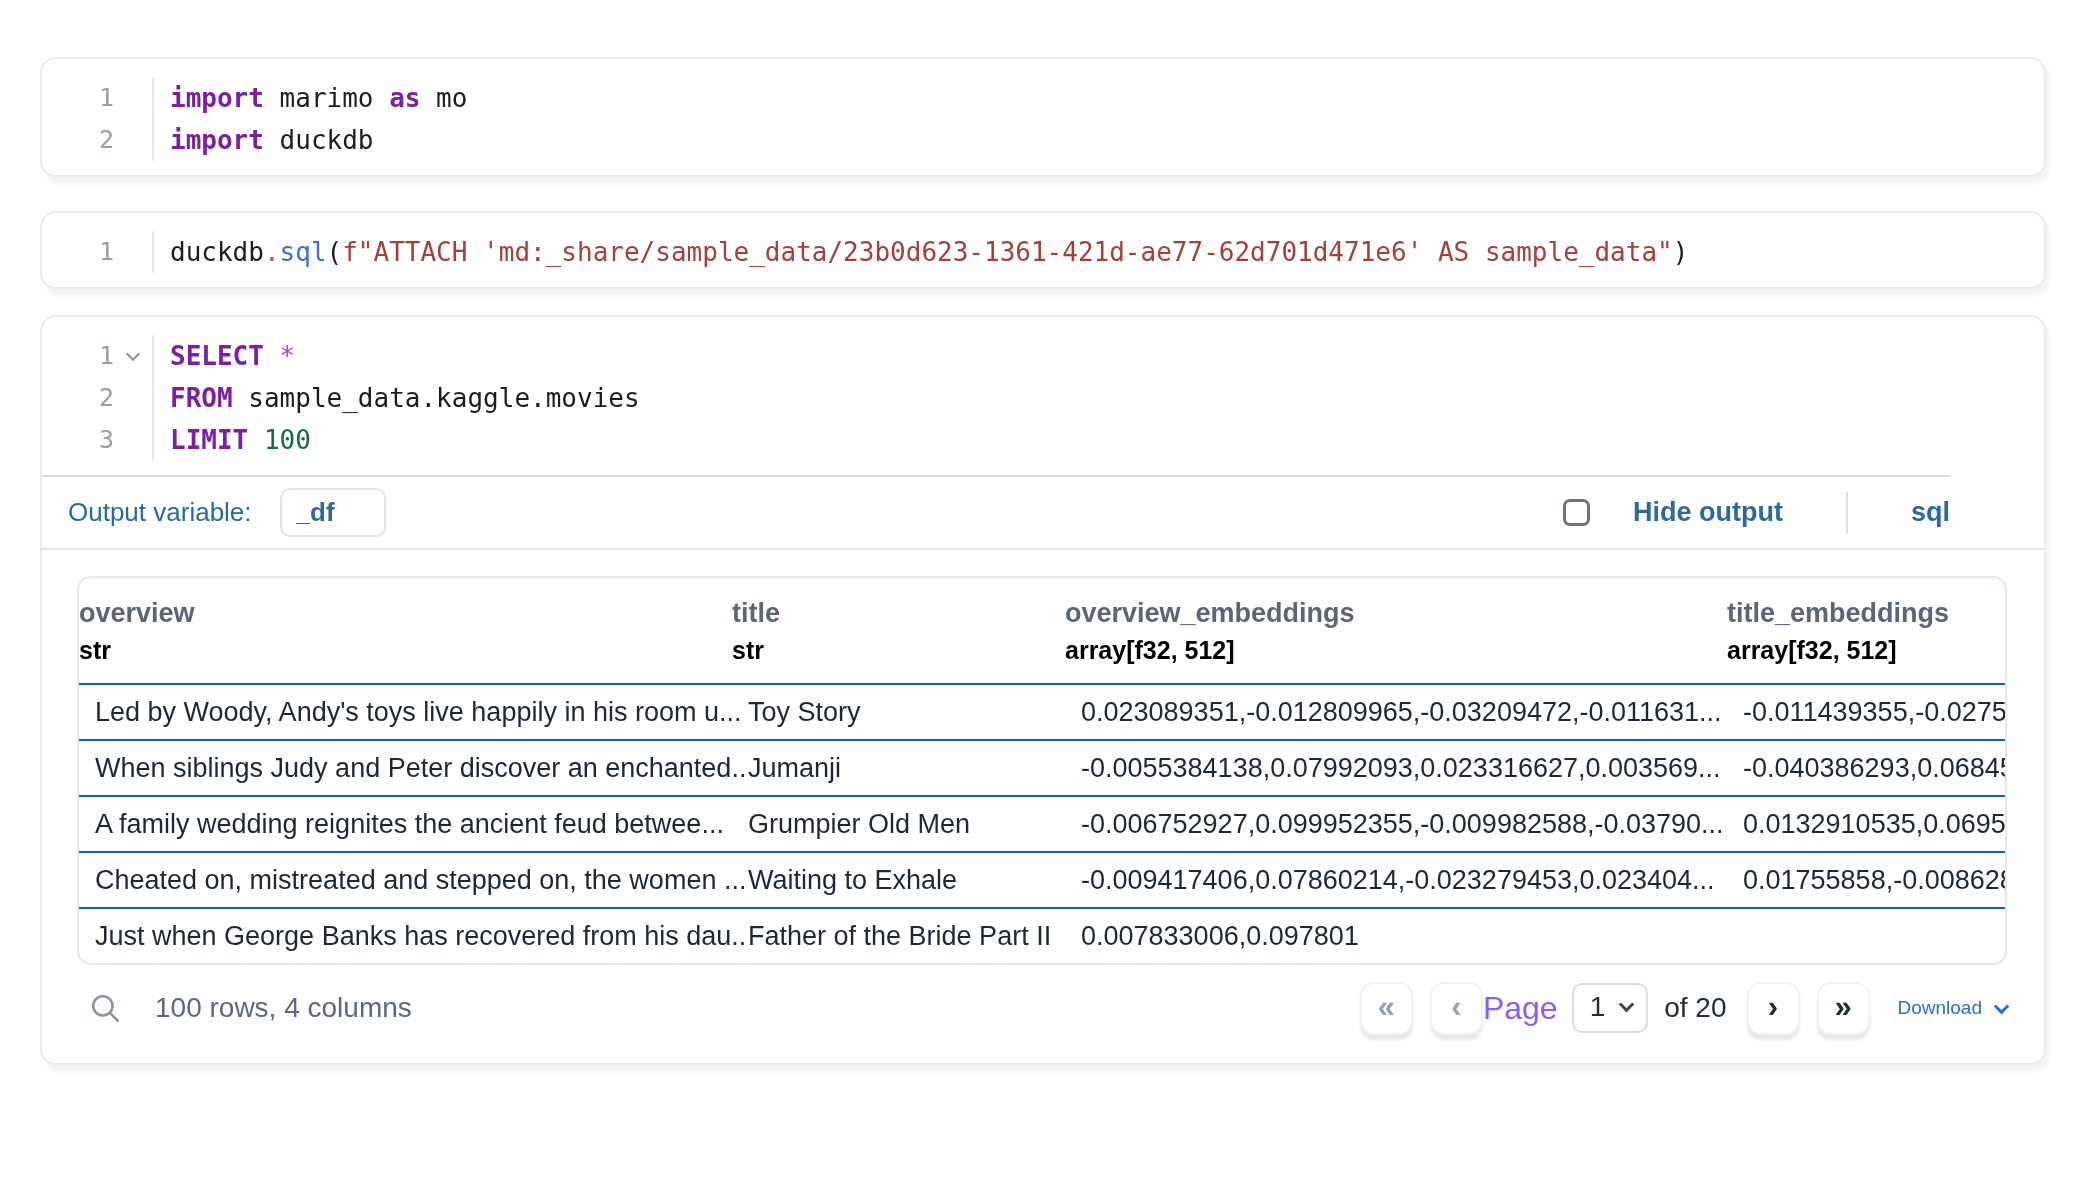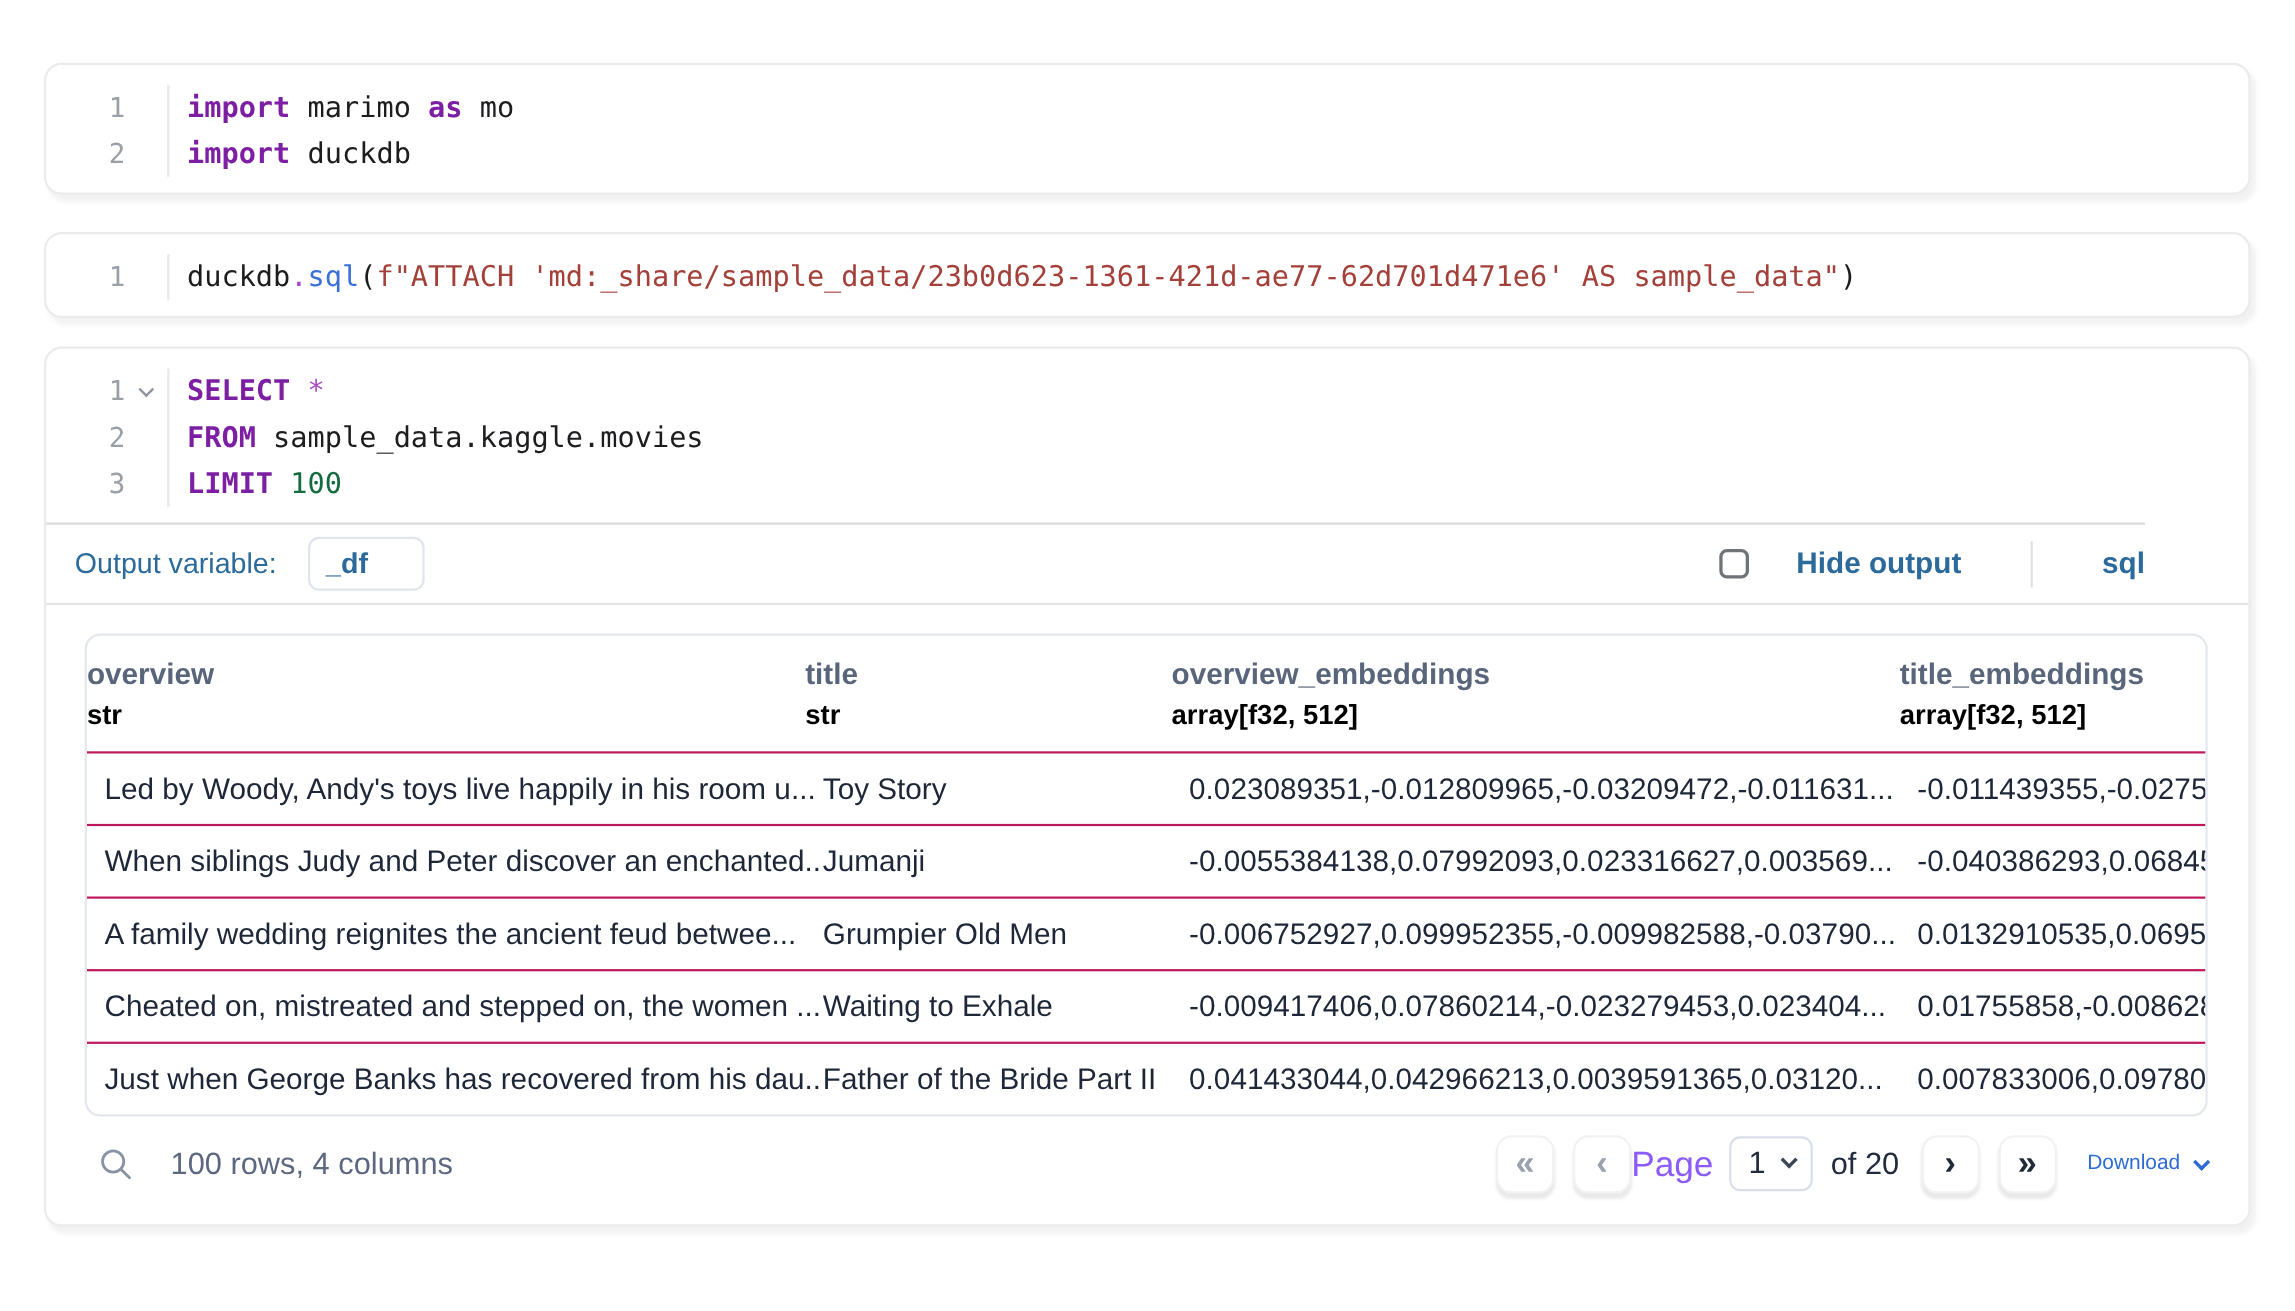--- a/index.html
+++ b/index.html
@@ -45,21 +45,21 @@
   .v-divider { width:2px; height:42px; background:#e0e0e0; margin:0 36px; }
   .lang-label { font-size:27px; font-weight:bold; color:var(--c-accent); }
 
   
   .output-area { padding:26px 37px 26px 35px; }
   .table-card { border:2px solid #e4e8ee; border-radius:14px; overflow:hidden; background:#fff; }
   .t-grid { display:grid; grid-template-columns:653px 333px 662px 1fr; padding-left:16px; }
   .t-head { padding:20px 0 18px 0; }
   .th-name { font-size:27px; font-weight:bold; color:#59657a; }
   .th-type { font-size:25px; color:#000000; margin-top:7px;font-weight:bold; }
-  .t-row { height:66px; align-items:center; border-top:2px solid #be185d; font-size:27px; color:#1e2738;padding-left:16px; }
+  .t-row { height:56px; align-items:center; border-top:2px solid #0369a1; font-size:27px; color:#1e2738;padding-left:16px; }
   .t-cell { white-space:nowrap; overflow:hidden; padding-right:14px; }
   .t-cell:last-child { padding-right:0; }
 
   
   .table-footer { margin-top:14px; height:58px; display:flex; align-items:center; }
   .search-btn { margin-left:8px; width:40px; height:40px; display:flex; align-items:center; justify-content:center; }
   .summary { margin-left:30px; font-size:28px; color:#5d6880; }
   .pager { margin-left:auto; display:flex; align-items:center; }
   .pg-btn { width:53px; height:53px; border-radius:14px; background:#fff; border:2px solid #f2f2f2;
     box-shadow:0 5px 3px rgba(0,0,0,0.09); display:flex; align-items:center; justify-content:center;
@@ -179,21 +179,20 @@
           </div>
           <div class="t-grid t-row">
             <div class="t-cell">Cheated on, mistreated and stepped on, the women ...</div>
             <div class="t-cell">Waiting to Exhale</div>
             <div class="t-cell">-0.009417406,0.07860214,-0.023279453,0.023404...</div>
             <div class="t-cell">0.01755858,-0.0086286</div>
           </div>
           <div class="t-grid t-row">
             <div class="t-cell">Just when George Banks has recovered from his dau...</div>
             <div class="t-cell">Father of the Bride Part II</div>
-            <div class="t-cell">0.041433044,0.042966213,0.0039591365,0.03120...</div>
             <div class="t-cell">0.007833006,0.097801</div>
           </div>
         </div>
     </div>
 
     <div class="table-footer">
       <div class="search-btn">
         <svg width="34" height="34" viewBox="0 0 24 24" fill="none" stroke="#8a93a3" stroke-width="1.8" stroke-linecap="round">
           <circle cx="10.5" cy="10.5" r="6.8"></circle>
           <line x1="15.6" y1="15.6" x2="21" y2="21"></line>

